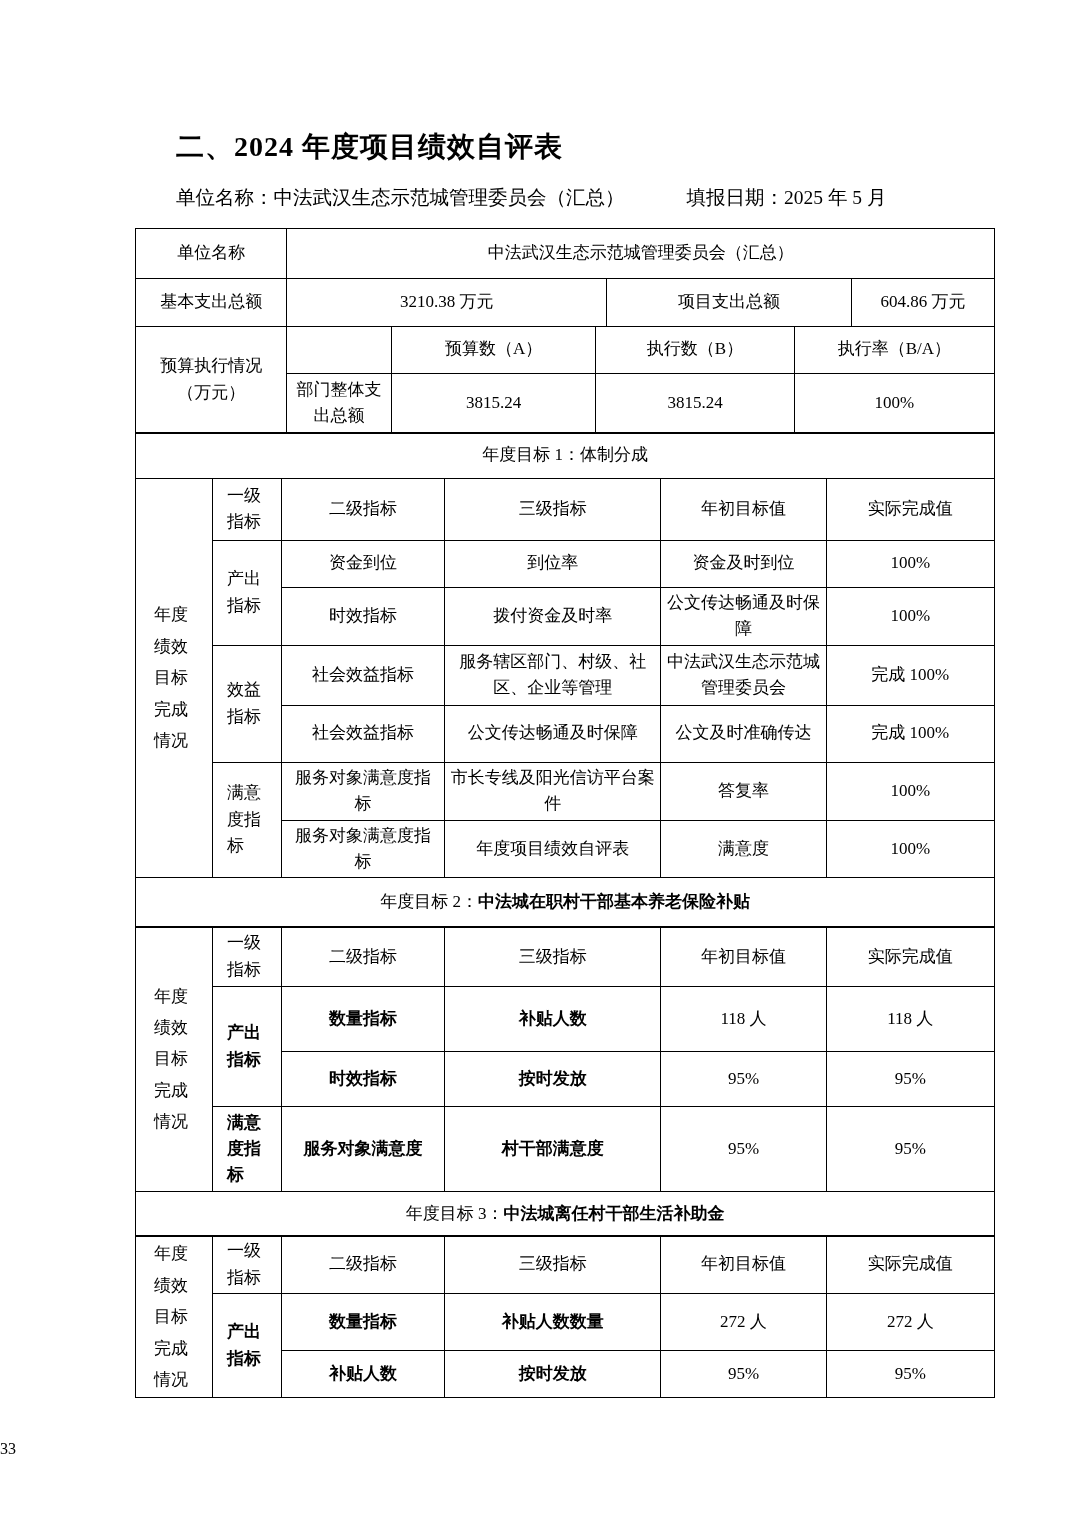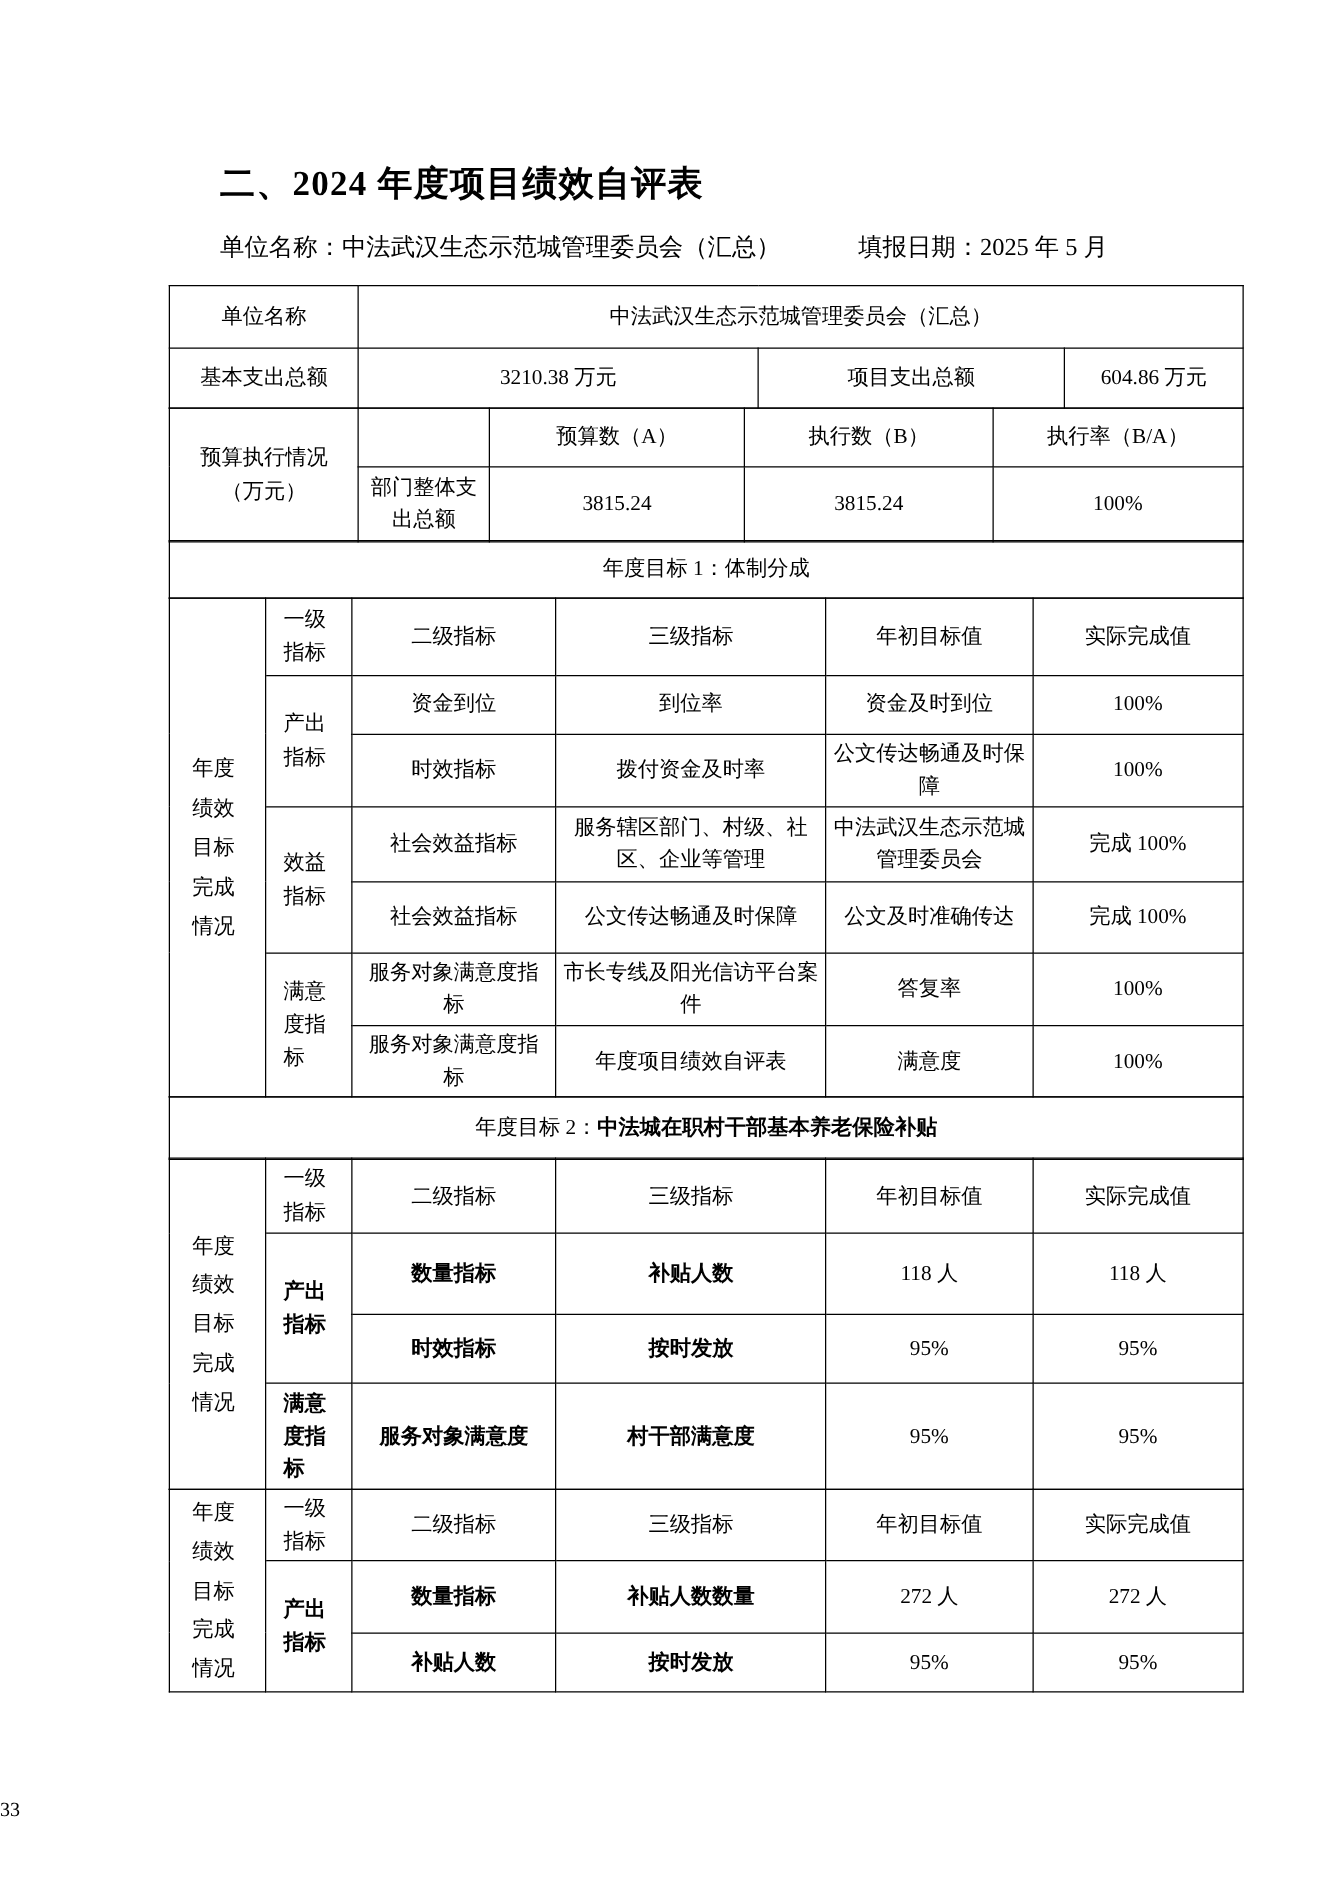--- a/index.html
+++ b/index.html
@@ -212,20 +212,29 @@
         <tr style="height:85px">
           <td class="b"><div class="vwrap">满意度指标</div></td>
           <td class="b">服务对象满意度</td>
           <td class="b">村干部满意度</td>
           <td>95%</td>
           <td>95%</td>
         </tr>
       </tbody>
     </table>
 
+    <table class="t">
+      <tbody>
+        <tr style="height:45px">
+          <td class="banner">
+            <span>年度目标 3：</span><span class="bname">中法城离任村干部生活补助金</span>
+          </td>
+        </tr>
+      </tbody>
+    </table>
 
     <table class="t">
       <colgroup>
           <col style="width:72px">
           <col style="width:65px">
           <col style="width:153px">
           <col style="width:203px">
           <col style="width:155px">
           <col style="width:158px">
         </colgroup>

